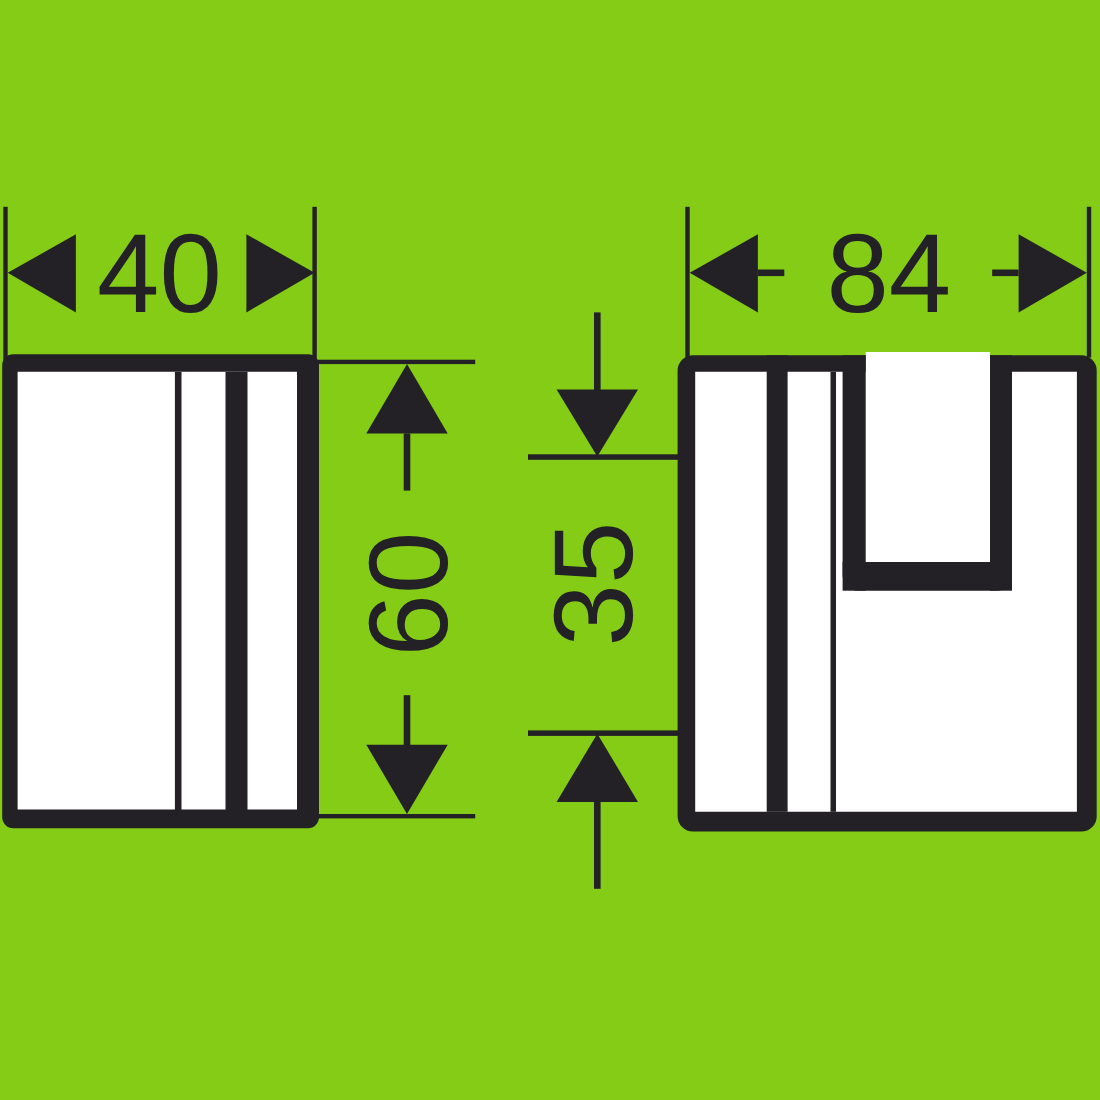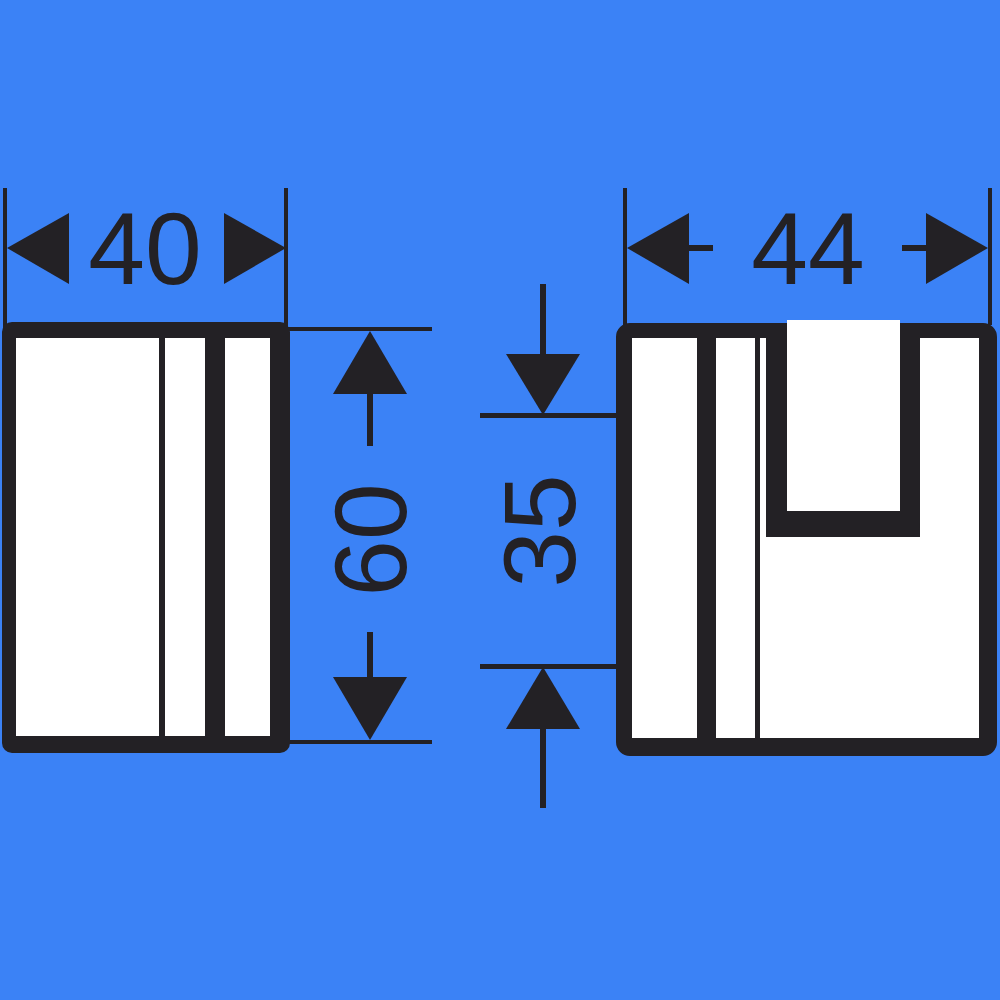--- a/index.html
+++ b/index.html
@@ -1,21 +1,21 @@
 <!DOCTYPE html>
 <html><head>
 <meta charset="utf-8">
 <style>
   * { margin: 0; padding: 0; box-sizing: border-box; }
   html, body { background: #ffffff; }
   #canvas {
     position: relative;
     width: 1000px;
     height: 1000px;
-    background: #3b82f6;
+    background: #84cc16;
     font-family: "Liberation Sans", sans-serif;
     overflow: hidden;
   }
   .abs { position: absolute; }
 
   
   #front-view-outline {
     left: 2px; top: 322px; width: 288px; height: 431px;
     border: solid #232125;
     border-width: 16px 20px 17px 14px;
@@ -103,16 +103,16 @@
       <rect x="540" y="284" width="6" height="74"></rect>
       <polygon points="543,415 506,354 580,354"></polygon>
       <rect x="480" y="413" width="137" height="5"></rect>
       <rect x="480" y="664" width="137" height="5"></rect>
       <polygon points="543,667 506,729 580,729"></polygon>
       <rect x="540" y="729" width="6" height="79"></rect>
     </g>
   </svg>
 
   <div class="dim-label" id="label-front-width">40</div>
-  <div class="dim-label" id="label-side-depth">44</div>
+  <div class="dim-label" id="label-side-depth">84</div>
   <div class="dim-label" id="label-front-height">60</div>
   <div class="dim-label" id="label-side-offset">35</div>
 </div>
 
 </body></html>

